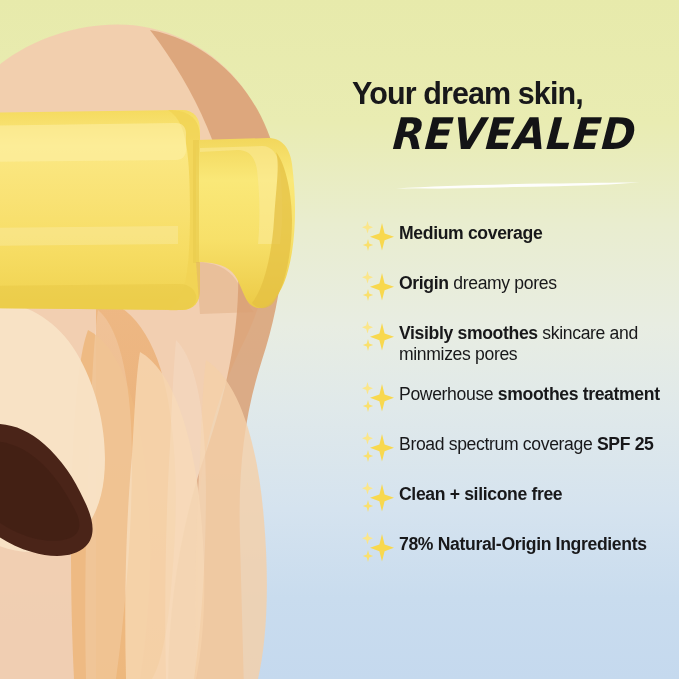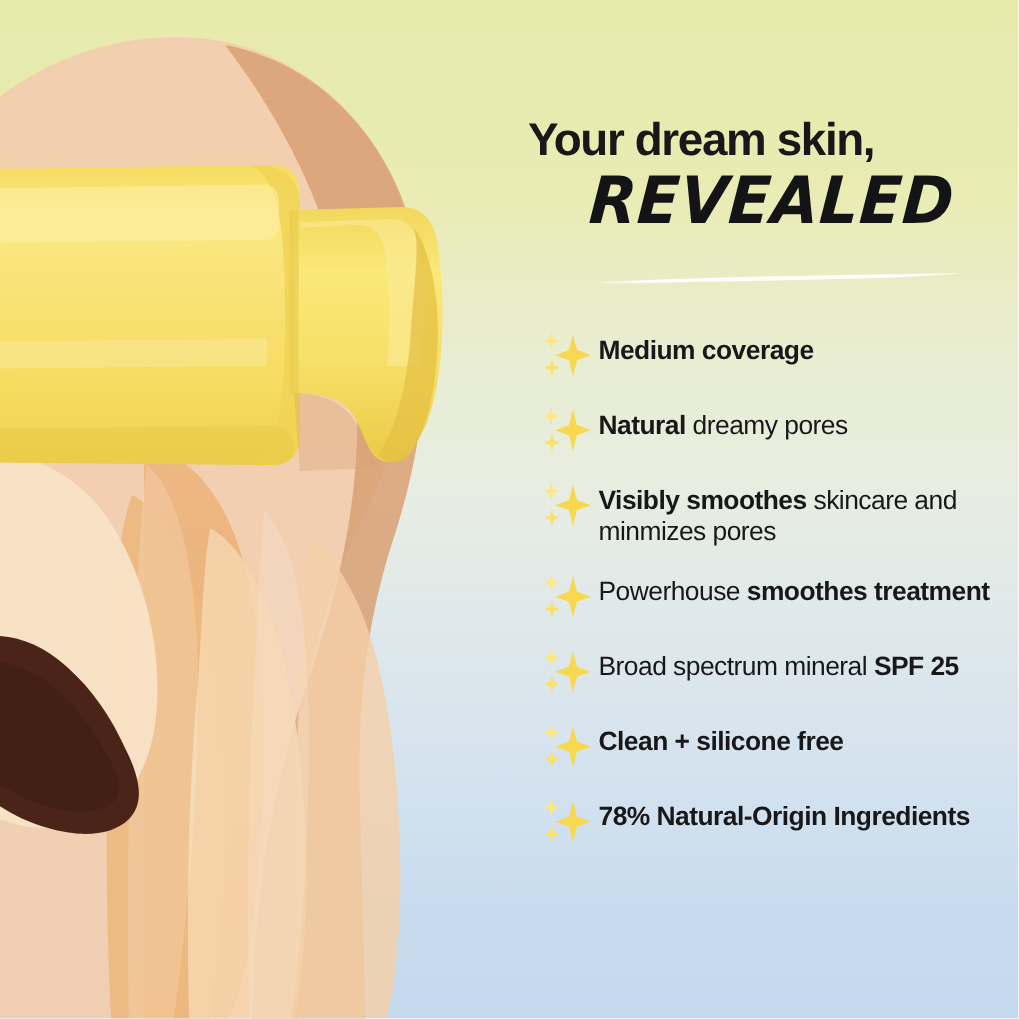--- a/index.html
+++ b/index.html
@@ -262,21 +262,21 @@
       </li>
 
       <li class="feature">
         <span class="sparkle">
           <svg viewBox="0 0 38 34" xmlns="http://www.w3.org/2000/svg" aria-hidden="true">
             <path d="M24 3 L26.6 13.4 L36 16.8 L26.6 20.2 L24 30.6 L21.4 20.2 L12 16.8 L21.4 13.4 Z" fill="#f8d84e"></path>
             <path d="M9.5 1 L10.8 5.6 L15 7.3 L10.8 9 L9.5 13.6 L8.2 9 L4 7.3 L8.2 5.6 Z" fill="#fbe68a"></path>
             <path d="M10 19 L11.2 23.4 L15.2 25 L11.2 26.6 L10 31 L8.8 26.6 L4.8 25 L8.8 23.4 Z" fill="#fae06d"></path>
           </svg>
         </span>
-        <span class="feature-text"><span class="b">Natural </span><span class="r">dreamy pores</span></span>
+        <span class="feature-text"><span class="b">Origin </span><span class="r">dreamy pores</span></span>
       </li>
 
       <li class="feature">
         <span class="sparkle">
           <svg viewBox="0 0 38 34" xmlns="http://www.w3.org/2000/svg" aria-hidden="true">
             <path d="M24 3 L26.6 13.4 L36 16.8 L26.6 20.2 L24 30.6 L21.4 20.2 L12 16.8 L21.4 13.4 Z" fill="#f8d84e"></path>
             <path d="M9.5 1 L10.8 5.6 L15 7.3 L10.8 9 L9.5 13.6 L8.2 9 L4 7.3 L8.2 5.6 Z" fill="#fbe68a"></path>
             <path d="M10 19 L11.2 23.4 L15.2 25 L11.2 26.6 L10 31 L8.8 26.6 L4.8 25 L8.8 23.4 Z" fill="#fae06d"></path>
           </svg>
         </span>
@@ -295,21 +295,21 @@
       </li>
 
       <li class="feature">
         <span class="sparkle">
           <svg viewBox="0 0 38 34" xmlns="http://www.w3.org/2000/svg" aria-hidden="true">
             <path d="M24 3 L26.6 13.4 L36 16.8 L26.6 20.2 L24 30.6 L21.4 20.2 L12 16.8 L21.4 13.4 Z" fill="#f8d84e"></path>
             <path d="M9.5 1 L10.8 5.6 L15 7.3 L10.8 9 L9.5 13.6 L8.2 9 L4 7.3 L8.2 5.6 Z" fill="#fbe68a"></path>
             <path d="M10 19 L11.2 23.4 L15.2 25 L11.2 26.6 L10 31 L8.8 26.6 L4.8 25 L8.8 23.4 Z" fill="#fae06d"></path>
           </svg>
         </span>
-        <span class="feature-text"><span class="r">Broad spectrum mineral </span><span class="b">SPF 25</span></span>
+        <span class="feature-text"><span class="r">Broad spectrum coverage </span><span class="b">SPF 25</span></span>
       </li>
 
       <li class="feature">
         <span class="sparkle">
           <svg viewBox="0 0 38 34" xmlns="http://www.w3.org/2000/svg" aria-hidden="true">
             <path d="M24 3 L26.6 13.4 L36 16.8 L26.6 20.2 L24 30.6 L21.4 20.2 L12 16.8 L21.4 13.4 Z" fill="#f8d84e"></path>
             <path d="M9.5 1 L10.8 5.6 L15 7.3 L10.8 9 L9.5 13.6 L8.2 9 L4 7.3 L8.2 5.6 Z" fill="#fbe68a"></path>
             <path d="M10 19 L11.2 23.4 L15.2 25 L11.2 26.6 L10 31 L8.8 26.6 L4.8 25 L8.8 23.4 Z" fill="#fae06d"></path>
           </svg>
         </span>

